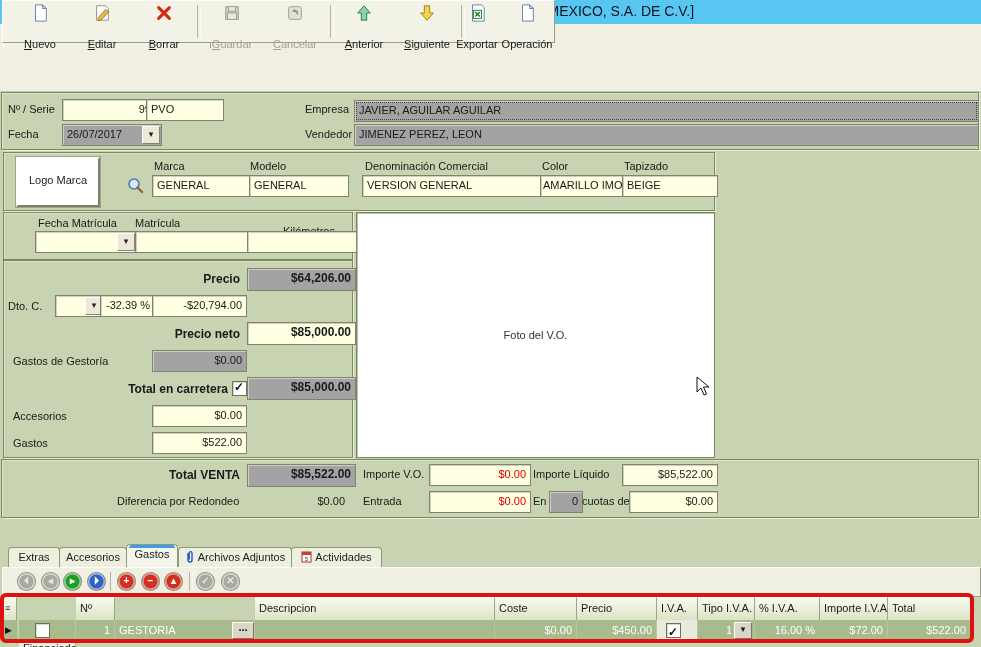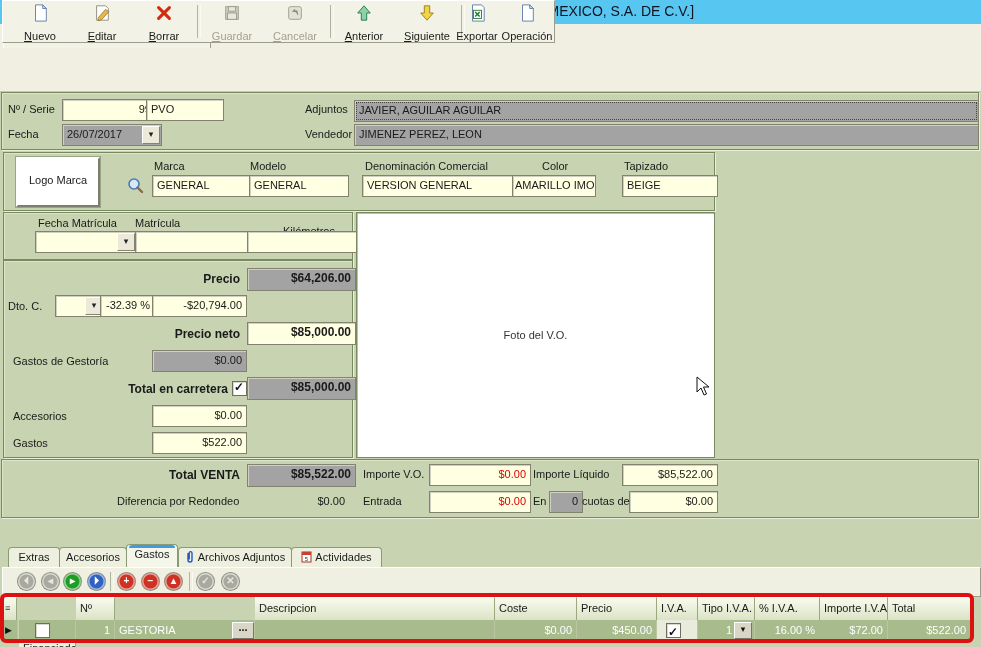--- a/index.html
+++ b/index.html
@@ -13,21 +13,21 @@
   #titlebar{left:0;top:0;width:981px;height:24px;background:#57c7f2;}
   #titlebar .title{position:absolute;left:0;right:0;top:3px;text-align:center;font-size:14px;color:#10131f;}
   #menubar{left:0;top:24px;width:981px;height:24px;background:#f0efe1;border-bottom:1px solid #d8d6c2;}
   .raised{background:#f3f2e6;border:1px solid;border-color:#ffffff #9d9d8d #9d9d8d #ffffff;}
   #menu-panel{left:3px;top:26px;width:206px;height:21px;}
   .menu-item{position:absolute;top:3px;height:15px;padding:0 3px;cursor:default;}
   #toolbar{left:0;top:48px;width:981px;height:43px;background:#f0efe1;border-bottom:1px solid #c9c7b2;}
   #tb-panel{left:2px;top:0px;width:551px;height:41px;}
   .tb-btn{position:absolute;top:2px;height:37px;text-align:center;}
   .tb-btn .ic{display:block;margin:1px auto 0 auto;width:20px;height:18px;}
-  .tb-btn .cap{display:block;margin-top:8px;}
+  .tb-btn .cap{display:block;margin-top:16px;}
   .tb-btn.disabled .cap{color:#a3a191;}
   .tb-sep{position:absolute;top:4px;width:2px;height:33px;border-left:1px solid #b4b2a0;border-right:1px solid #fbfaf0;}
   
   .gpanel{border:1px solid #79895f;box-shadow:1px 1px 0 #e9efd8, inset 1px 1px 0 #dde5c9;}
   .lbl{position:absolute;white-space:nowrap;}
   .b{font-weight:bold;font-size:12px;}
   .fld{position:absolute;height:20px;background:#a3a3a3;border:1px solid #82826f;
        box-shadow:inset 1px 1px 0 #cfcfc2;line-height:18px;padding:0 4px;white-space:nowrap;overflow:hidden;}
   .fld.yellow{background:#ffffe1;}
   .fld.money{text-align:right;}
@@ -155,21 +155,21 @@
             <path d="M13 1l4 4h-4z" fill="#d8e6f4" stroke="#5a7ba6"></path>
           </svg></span>
       <span class="cap">Operación</span>
     </div>
   </div>
 
   <div class="abs gpanel" style="left:1px;top:92px;width:976px;height:56px;"></div>
   <span class="lbl" style="left:8px;top:103px;">Nº / Serie</span>
   <div class="fld yellow money" style="left:62px;top:99px;width:90px;">991</div>
   <div class="fld yellow" style="left:146px;top:99px;width:68px;">PVO</div>
-  <span class="lbl" style="left:305px;top:103px;">Adjuntos</span>
+  <span class="lbl" style="left:305px;top:103px;">Empresa</span>
   <div class="fld focus" style="left:354px;top:100px;width:615px;">JAVIER, AGUILAR AGUILAR</div>
   <span class="lbl" style="left:8px;top:128px;">Fecha</span>
   <div class="fld" style="left:62px;top:124px;width:90px;">
     <span>26/07/2017</span>
     <span class="dropbtn">▾</span>
   </div>
   <span class="lbl" style="left:305px;top:128px;">Vendedor</span>
   <div class="fld" style="left:354px;top:124px;width:615px;">JIMENEZ PEREZ, LEON</div>
 
   <div class="abs gpanel" style="left:3px;top:152px;width:710px;height:57px;"></div>
@@ -181,21 +181,21 @@
       </svg>
   </span>
   <span class="lbl" style="left:154px;top:160px;">Marca</span>
   <span class="lbl" style="left:250px;top:160px;">Modelo</span>
   <span class="lbl" style="left:365px;top:160px;">Denominación Comercial</span>
   <span class="lbl" style="left:542px;top:160px;">Color</span>
   <span class="lbl" style="left:624px;top:160px;">Tapizado</span>
   <div class="fld yellow" style="left:152px;top:175px;width:90px;">GENERAL</div>
   <div class="fld yellow" style="left:249px;top:175px;width:90px;">GENERAL</div>
   <div class="fld yellow" style="left:362px;top:175px;width:172px;">VERSION GENERAL</div>
-  <div class="fld yellow" style="left:512px;top:175px;width:78px;padding:0 2px;">AMARILLO IMO</div>
+  <div class="fld yellow" style="left:540px;top:175px;width:78px;padding:0 2px;">AMARILLO IMO</div>
   <div class="fld yellow" style="left:622px;top:175px;width:86px;">BEIGE</div>
 
   <div class="abs gpanel" style="left:3px;top:212px;width:348px;height:46px;"></div>
   <span class="lbl" style="left:38px;top:217px;">Fecha Matrícula</span>
   <span class="lbl" style="left:135px;top:217px;">Matrícula</span>
   <span class="lbl" style="left:248px;top:225px;padding-left:35px;">Kilómetros</span>
   <div class="fld yellow" style="left:35px;top:231px;width:92px;">
     <span></span>
     <span class="dropbtn">▾</span>
   </div>

